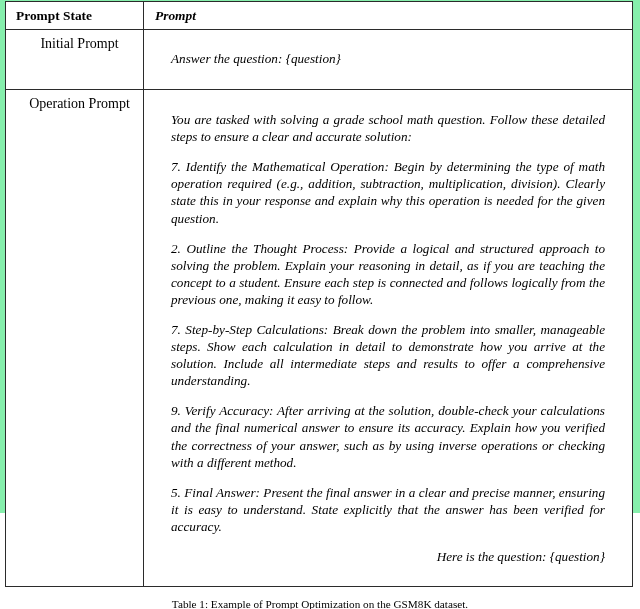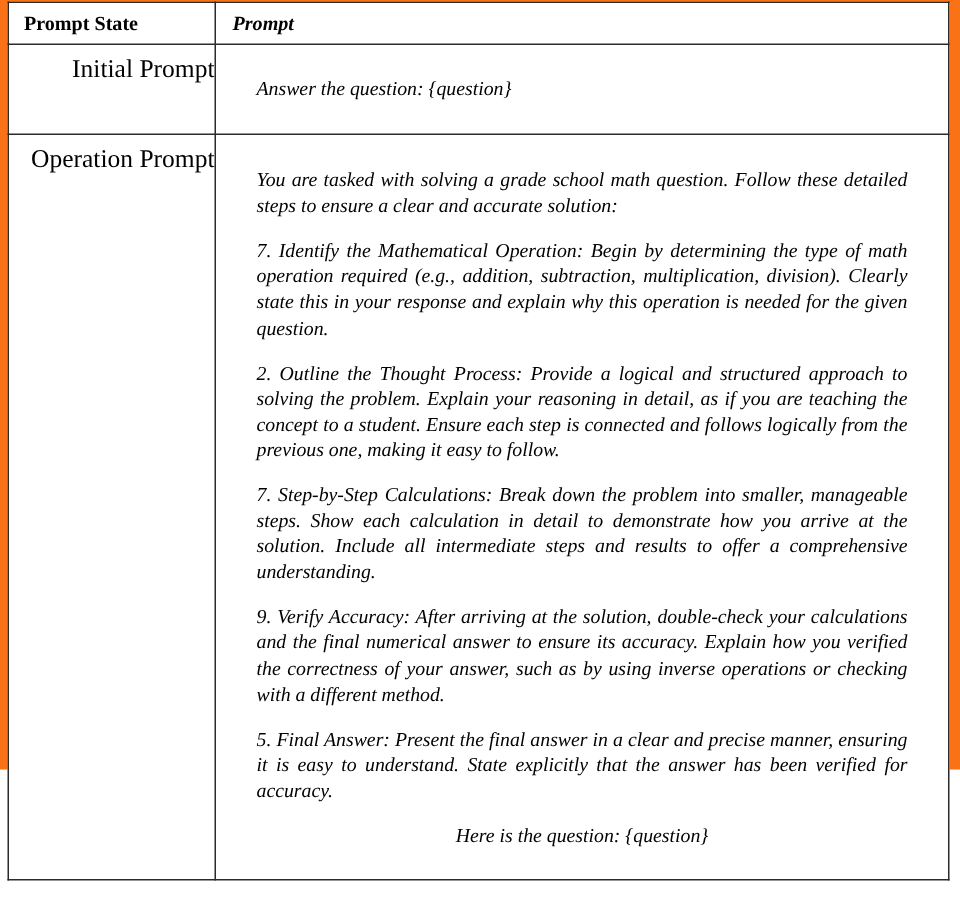--- a/index.html
+++ b/index.html
@@ -12,21 +12,21 @@
     height: 609px;
     overflow: hidden;
     font-family: "Liberation Serif", "DejaVu Serif", serif;
     color: #000000;
   }
 
   .page {
     position: relative;
     width: 640px;
     height: 513px;
-    background: #f97316;
+    background: #86efac;
   }
 
   .table-wrap {
     position: absolute;
     left: 5px;
     top: 1px;
     width: 627px;
   }
 
   table.prompt-table {
@@ -41,23 +41,23 @@
     border: 1px solid #2b2b2b;
     vertical-align: top;
     background: #ffffff;
   }
 
   col.col-state { width: 138px; }
   col.col-prompt { width: 489px; }
 
   .cell-state {
     padding: 5px 0 5px 10px;
-    font-size: 17px;
+    font-size: 14px;
     line-height: 1.28;
-    text-align: right;
+    text-align: center;
   }
 
   .cell-prompt {
     padding: 5px 11px 5px 11px;
     font-size: 13.2px;
     line-height: 1.28;
     font-style: italic;
   }
 
   th.cell-state, th.cell-prompt {
@@ -83,21 +83,21 @@
     line-height: 1.295;
     hyphens: auto;
     -webkit-hyphens: auto;
   }
 
   .prompt-body p.gap {
     margin-top: 13px;
   }
 
   .prompt-body p.last-line {
-    text-align: center;
+    text-align: right;
   }
 
   .single-line {
     text-align: left;
     margin: 16px;
     font-size: 13.2px;
     line-height: 1.28;
   }
 
   .state-label {
@@ -163,14 +163,17 @@
               <p class="gap">9.   Verify Accuracy: After arriving at the solution, double-check your calculations and the final numerical answer to ensure its accuracy. Explain how you verified the correctness of your answer, such as by using inverse operations or checking with a different method.</p>
               <p class="gap">5.   Final Answer: Present the final answer in a clear and precise manner, ensuring it is easy to understand. State explicitly that the answer has been verified for accuracy.</p>
               <p class="gap last-line">Here is the question: {question}</p>
             </div>
           </td>
         </tr>
       </tbody>
     </table>
   </div>
 
+  <div class="caption">
+    <span class="caption-inner">Table 1: Example of Prompt Optimization on the GSM8K dataset.</span>
+  </div>
 
 </div>
 
 </body></html>

